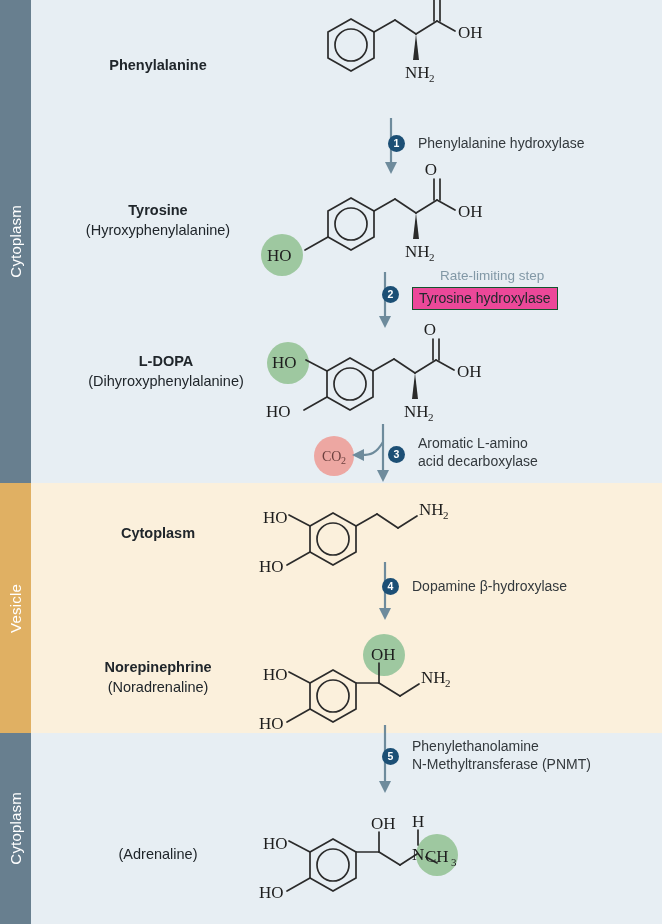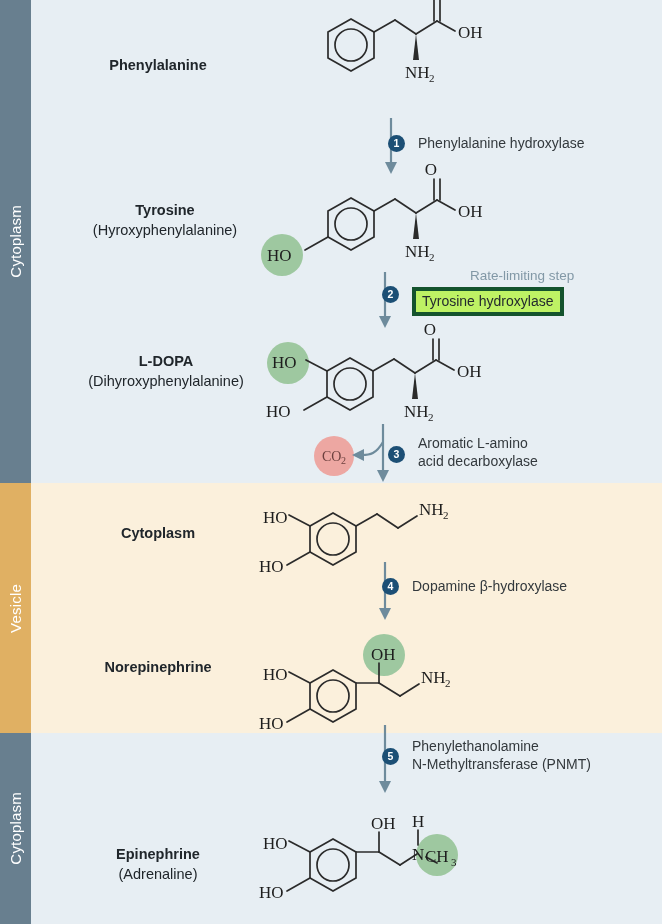--- a/index.html
+++ b/index.html
@@ -65,26 +65,25 @@
     position: absolute;
     color: #33393d;
     font-size: 14px;
     line-height: 1.25;
     white-space: pre-line;
   }
   .rate-note {
     position: absolute;
     color: #8298a6;
     font-size: 13.5px;
-    margin-left: 30px;
   }
   .enz-box {
     position: absolute;
-    border: 4px solid #14532d;
-    background: #bef264;
+    border: 1px solid #14532d;
+    background: #ec4899;
     padding: 2px 6px 3px 6px;
     color: #23292e;
     font-size: 14px;
     white-space: nowrap;
   }
 
   
   .badge {
     position: absolute;
     width: 17px;
@@ -134,40 +133,40 @@
     <span class="sidebar-label">Vesicle</span>
   </div>
   <div class="sidebar sidebar-cyto-bot">
     <span class="sidebar-label">Cytoplasm</span>
   </div>
 
   <div class="cmp-label" style="left:33px; top:56px;">
     <div>Phenylalanine</div>
   </div>
 
-  <div class="cmp-label" style="left:40px; top:201px;">
+  <div class="cmp-label" style="left:33px; top:201px;">
     <div>Tyrosine</div>
     <div class="sub">(Hyroxyphenylalanine)</div>
   </div>
 
   <div class="cmp-label" style="left:41px; top:352px;">
     <div>L-DOPA</div>
     <div class="sub">(Dihyroxyphenylalanine)</div>
   </div>
 
   <div class="cmp-label" style="left:33px; top:524px;">
     <div>Cytoplasm</div>
   </div>
 
   <div class="cmp-label" style="left:33px; top:658px;">
     <div>Norepinephrine</div>
+    <div class="sub">(Noradrenaline)</div>
   </div>
 
   <div class="cmp-label" style="left:33px; top:845px;">
-    <div>Epinephrine</div>
     <div class="sub">(Adrenaline)</div>
   </div>
 
   <svg class="struct" style="left:295px; top:10px;" width="180" height="110">
 
     <polygon class="ring" points="33,22 56,9 79,22 79,48 56,61 33,48"></polygon>
     <circle class="arom" cx="56" cy="35" r="16"></circle>
 
     <path class="bond" d="M79,22 L100,10"></path>
     <path class="bond" d="M100,10 L121,24"></path>

